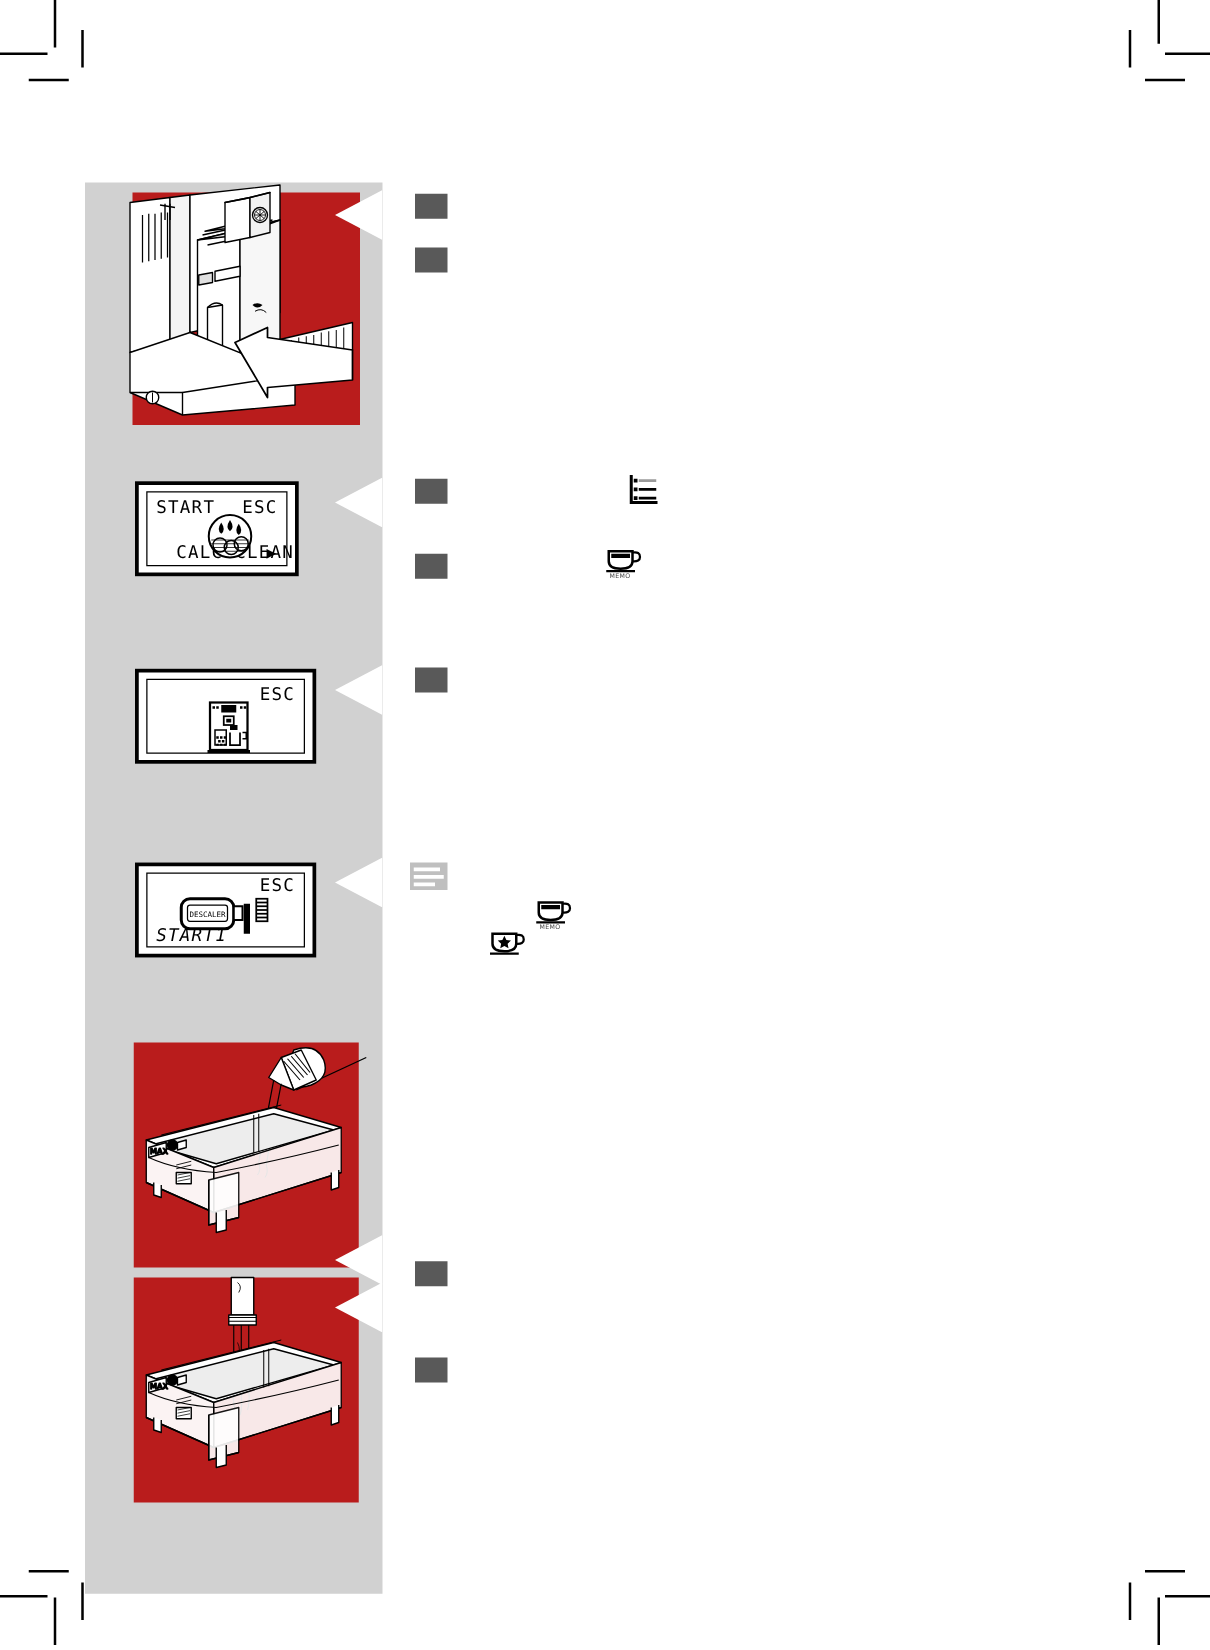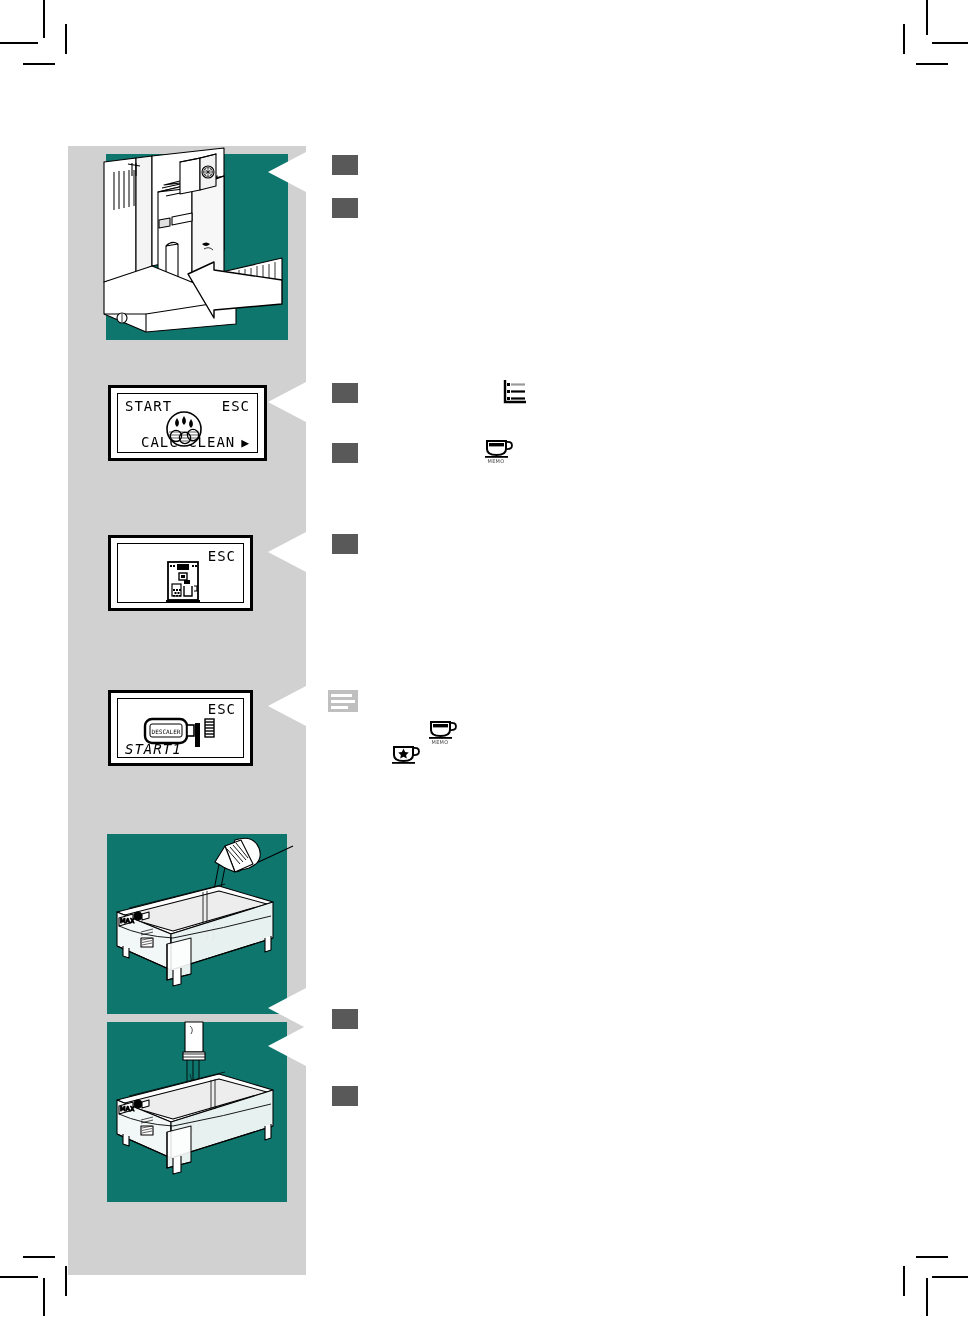--- a/index.html
+++ b/index.html
@@ -7,21 +7,21 @@
   body{width:968px;height:1320px;position:relative;overflow:hidden;
        font-family:"Liberation Sans",sans-serif;}
 
   .cropmark{position:absolute;background:#000;}
 
   
   #gray-column{position:absolute;left:68px;top:146px;width:238px;height:1129px;
                background:#d1d1d1;}
 
   
-  .plate{position:absolute;background:#0f766e;}
+  .plate{position:absolute;background:#b91c1c;}
 
   
   .lcd{position:absolute;background:#fff;border:3px solid #000;box-sizing:border-box;}
   .lcd-inner{position:absolute;left:6px;top:5px;right:6px;bottom:5px;
              border:1px solid #000;box-sizing:border-box;}
   .lcd-txt{position:absolute;font-family:"DejaVu Sans Mono",monospace;
            font-size:14px;letter-spacing:1px;color:#000;white-space:nowrap;}
 
   
   .chev{position:absolute;width:38px;height:40px;background:#fff;
@@ -131,21 +131,21 @@
           <path d="M163 110 L163 131"></path>
         <path d="M169 108 L169 129"></path>
       </g>
 
       <path d="M82 120 L108 108 L108 116 L176 126 L176 150 L108 156 L108 164 Z" fill="#fff" stroke="#000" stroke-width="1.4"></path>
     </g>
   </svg>
 </div>
 <div class="chev" style="left:268px;top:152px;"></div>
 
-<div class="lcd" style="left:108px;top:385px;width:159px;height:76px;">
+<div class="lcd" style="left:108px;top:385px;width:131px;height:76px;">
   <div class="lcd-inner"></div>
   <div class="lcd-txt" style="left:14px;top:10px;">START</div>
   <div class="lcd-txt" style="right:14px;top:10px;">ESC</div>
   <div class="lcd-txt" style="left:30px;bottom:8px;">CALC CLEAN</div>
   <div class="lcd-txt" style="right:14px;bottom:8px;font-size:13px;">▶</div>
   <div class="icon" style="left:52px;top:22px;">
     <svg width="42" height="38" viewBox="0 0 42 38">
       <circle cx="21" cy="19" r="17" fill="#fff" stroke="#000" stroke-width="1.6"></circle>
       <g fill="#000">
         <path d="M14 8 q4 6 0 9 q-4 -3 0 -9Z"></path>

